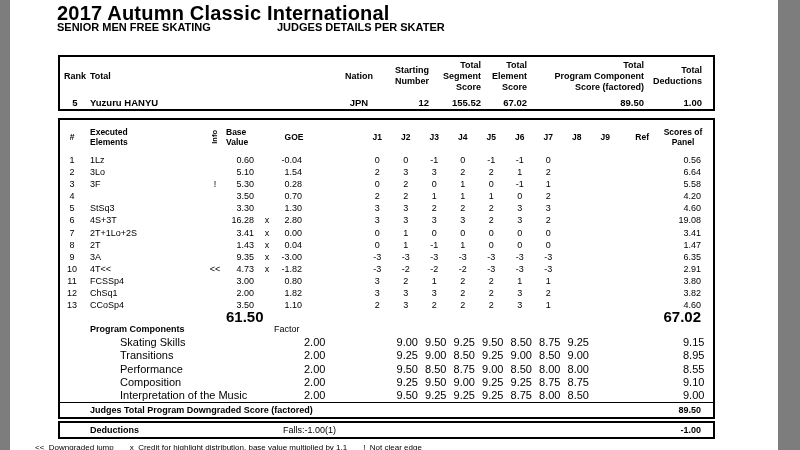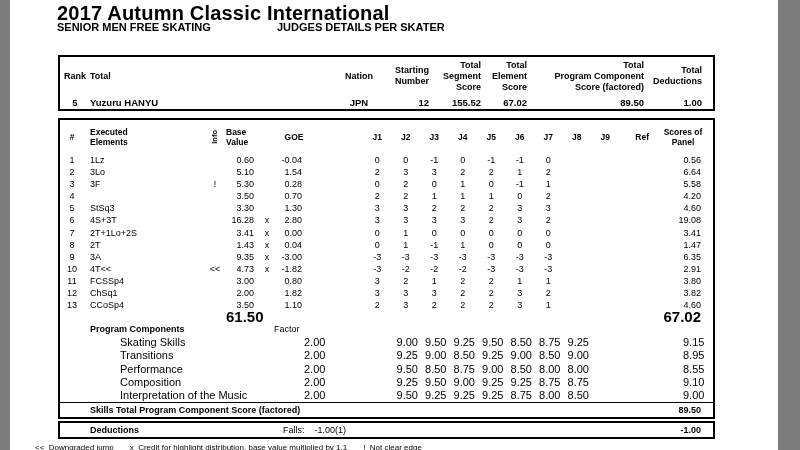--- a/index.html
+++ b/index.html
@@ -50,21 +50,21 @@
   .bvr{text-align:right;padding-right:6px;}
   .goer{text-align:right;padding-right:12px;}
   .factr{text-align:center;padding-right:24px;}
   .panr{text-align:right;padding-right:12px;}
   .refr{text-align:right;padding-right:4px;}
 
   
   .t3{margin-top:2px;width:100%;position:relative;height:18px;}
   .ded-row{position:relative;height:14px;line-height:14px;font-size:9px;}
   .ded-label{position:absolute;left:30px;font-weight:bold;}
-  .ded-falls{position:absolute;left:223px;display:flex;gap:10px;white-space:pre;text-align:center;}
+  .ded-falls{position:absolute;left:223px;display:flex;white-space:pre;text-align:center;}
   .ded-total{position:absolute;right:12px;font-weight:bold;}
 
   
   .legend{margin-top:4px;margin-left:-23px;display:flex;gap:16px;font-size:8px;color:#000;}
   .legend span{white-space:pre;}
 </style>
 </head>
 <body>
 
 <div class="edge edge-l"></div>
@@ -474,21 +474,21 @@
           <div class="ctr j5">8.75</div>
           <div class="ctr j6">8.00</div>
           <div class="ctr j7">8.50</div>
           <div class="ctr j8"></div>
           <div class="ctr j9"></div>
           <div class="panr c18">9.00</div>
         </div>
       </div>
 
     <div class="g2 jt-row">
-      <div class="lft c2-8 pad6">Skills Total Program Component Score (factored)</div>
+      <div class="lft c2-8 pad6">Judges Total Program Downgraded Score (factored)</div>
       <div class="panr c18">89.50</div>
     </div>
   </div>
 
   <div class="box t3">
     <div class="ded-row">
       <span class="ded-label">Deductions</span>
       <span class="ded-falls">
         <span>Falls:</span>
         <span>-1.00(1)</span>

